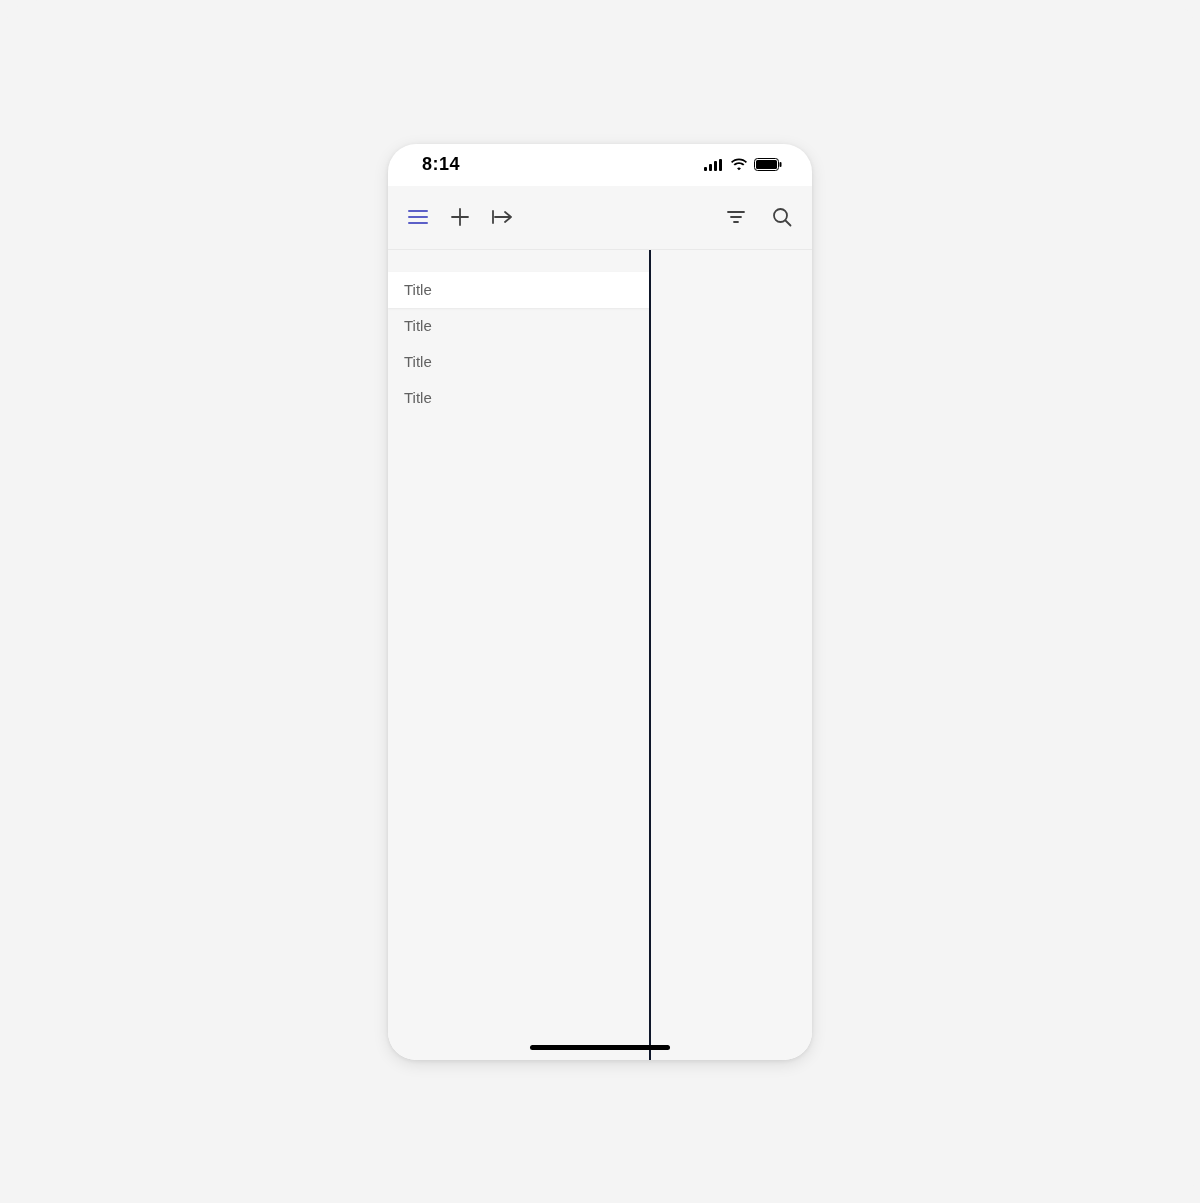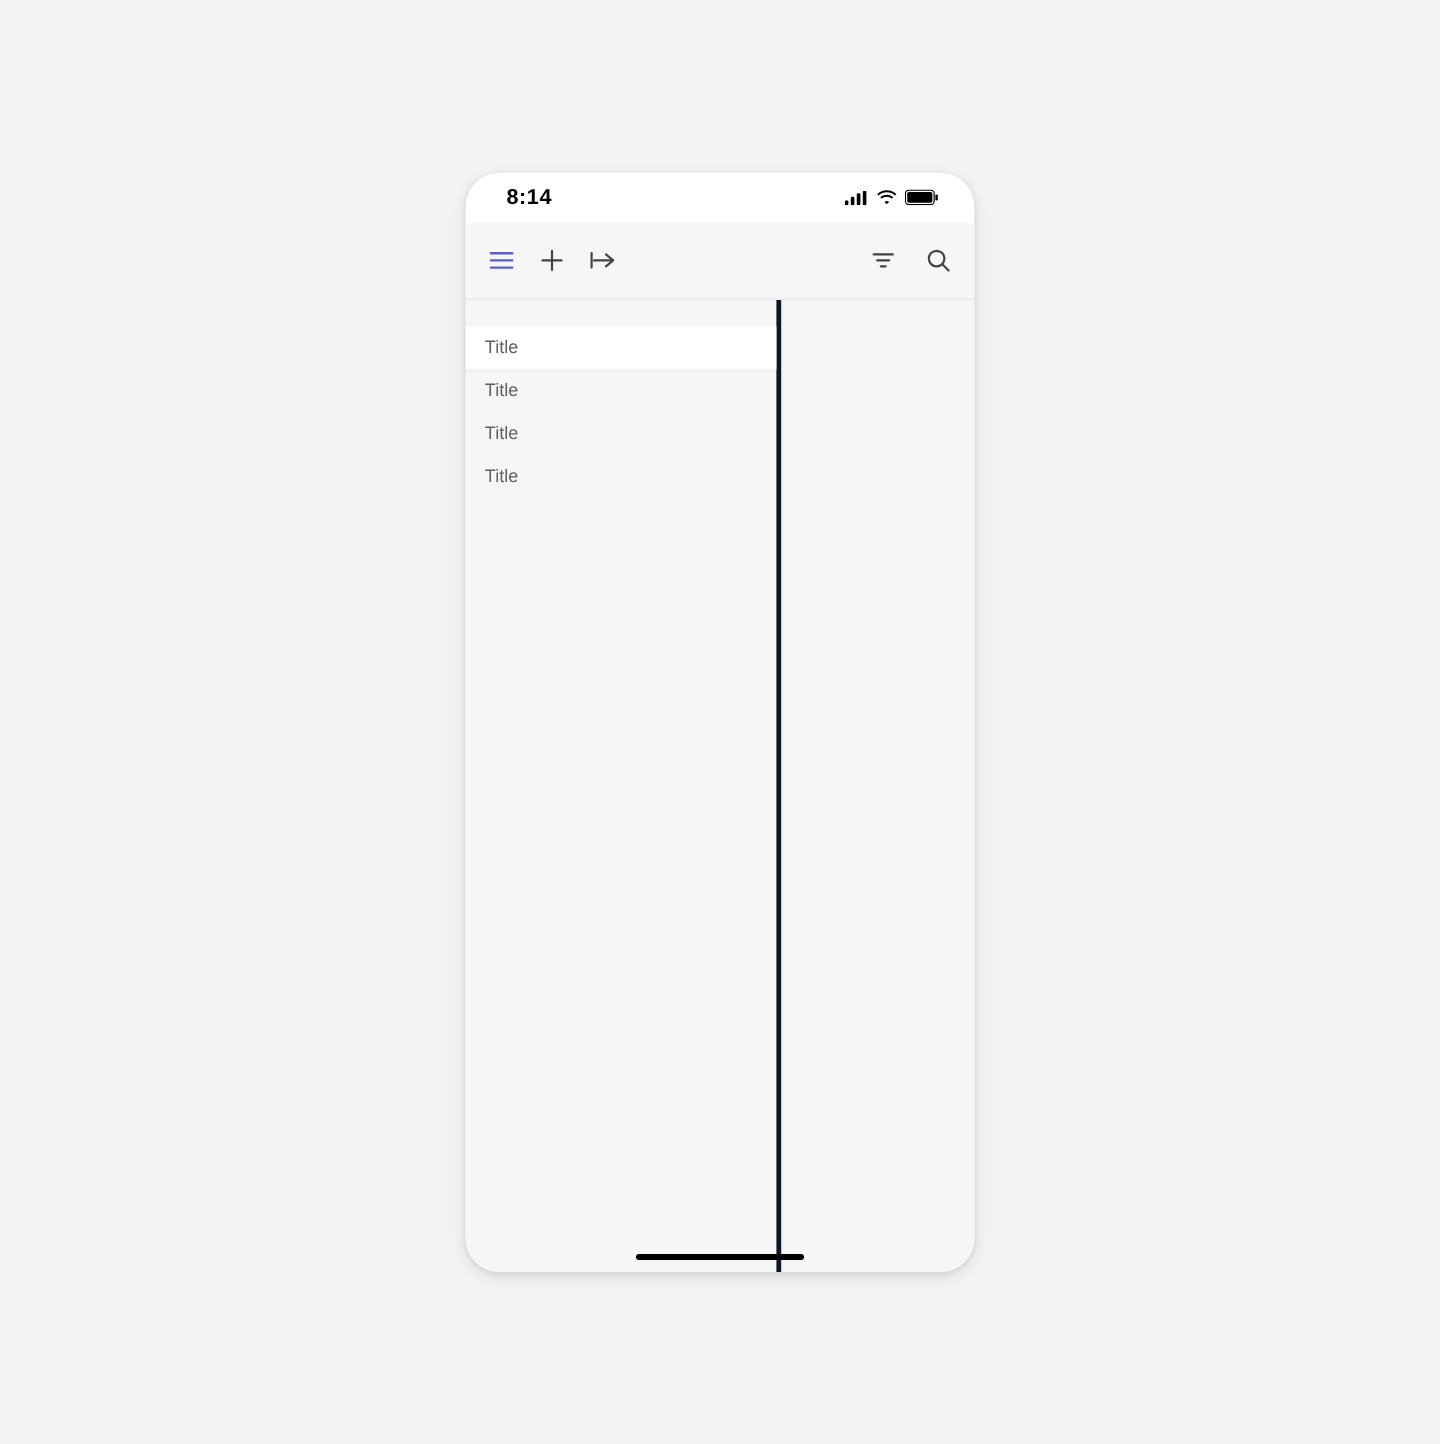--- a/index.html
+++ b/index.html
@@ -115,21 +115,21 @@
 
   
   .content {
     flex: 1;
     display: flex;
     background: #f6f6f6;
     overflow: hidden;
   }
   .list-pane {
     width: 62%;
-    border-right: 4px solid #0f172a;
+    border-right: 2px solid #0f172a;
     padding-top: 22px;
   }
   .detail-pane {
     flex: 1;
   }
   .list-item {
     height: 36px;
     display: flex;
     align-items: center;
     padding: 0 16px;

